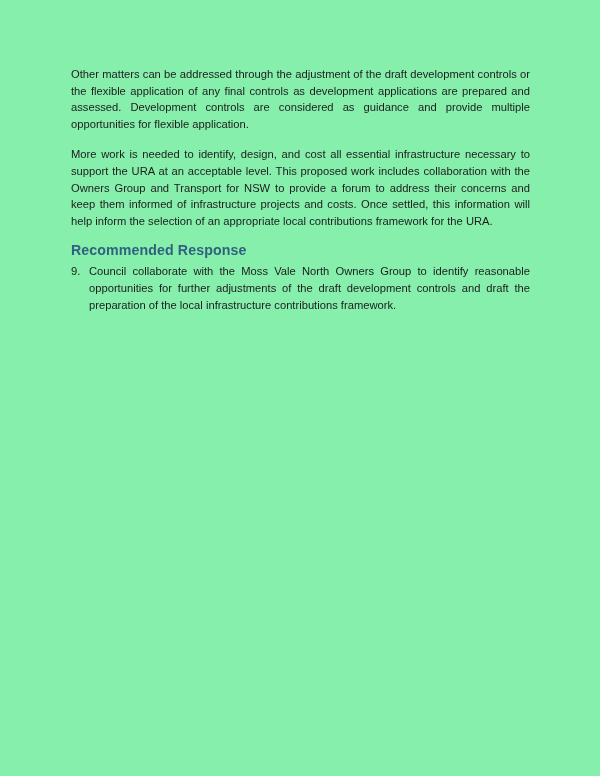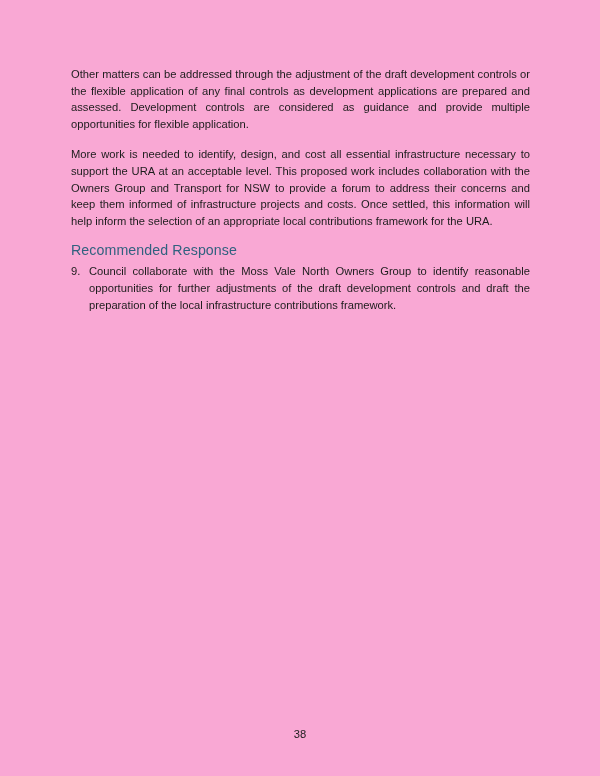--- a/index.html
+++ b/index.html
@@ -6,21 +6,21 @@
   html, body {
     margin: 0;
     padding: 0;
     background: #ffffff;
   }
 
   .page {
     position: relative;
     width: 600px;
     height: 776px;
-    background: #f9a8d4;
+    background: #86efac;
     overflow: hidden;
     font-family: "Liberation Sans", sans-serif;
     -webkit-font-smoothing: antialiased;
   }
 
   .content {
     position: absolute;
     left: 71px;
     top: 66px;
     width: 459px;
@@ -37,21 +37,21 @@
   }
 
   .para:last-of-type {
     margin-bottom: 12px;
   }
 
   .section-heading {
     margin: 10px 0 3px 0;
     font-size: 14.2px;
     line-height: 19px;
-    font-weight: 400;
+    font-weight: 700;
     color: #31617f;
     letter-spacing: 0.1px;
   }
 
   .num-list {
     margin: 0;
     padding: 0;
     list-style: none;
   }
 
@@ -106,15 +106,14 @@
 
     <ol class="num-list">
       <li class="num-item">
         <span class="num-marker">9.</span>
         <span class="num-text">Council collaborate with the Moss Vale North Owners Group to identify reasonable opportunities for further adjustments of the draft development controls and draft the preparation of the local infrastructure contributions framework.</span>
       </li>
     </ol>
 
   </div>
 
-  <div class="page-number">38</div>
 
 </div>
 
 </body></html>

